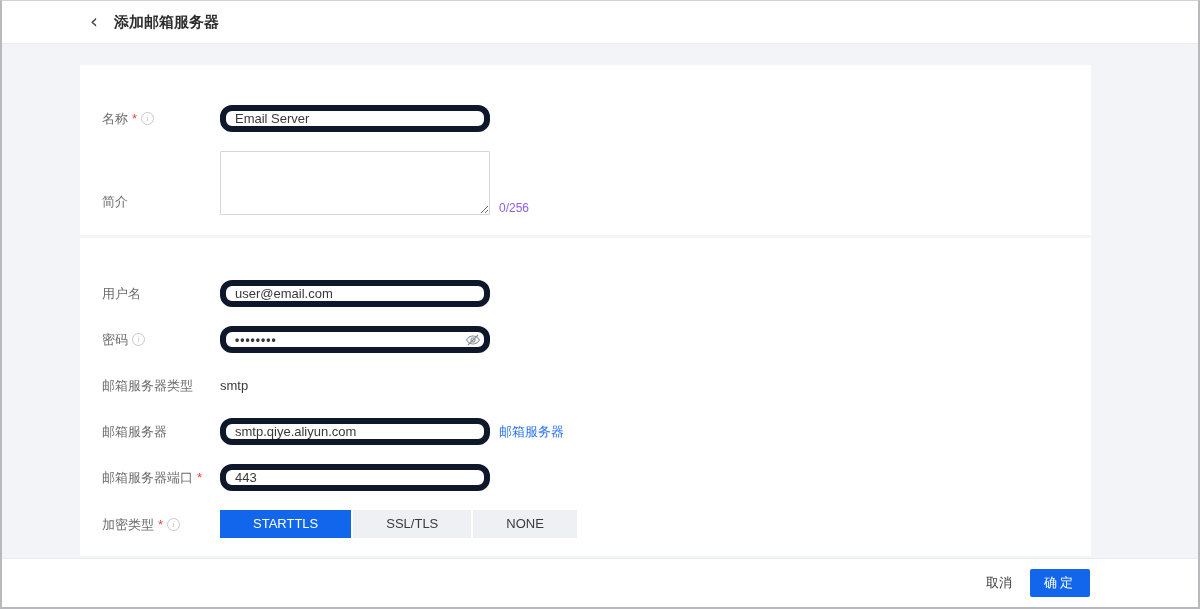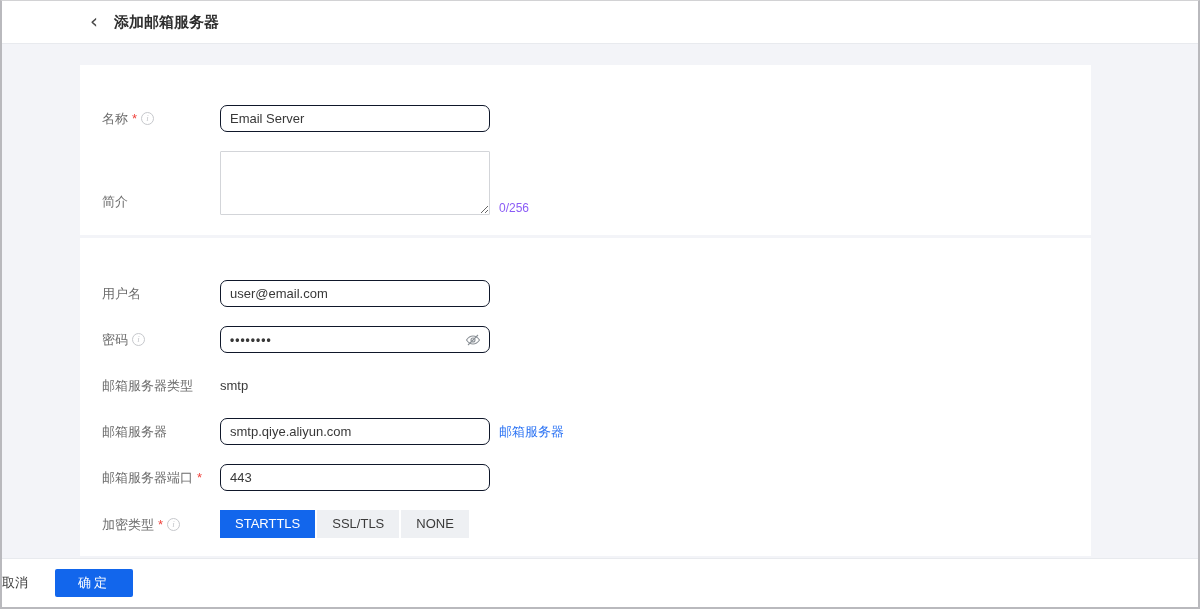--- a/index.html
+++ b/index.html
@@ -48,21 +48,21 @@
   .info-icon {
     width:13px; height:13px; border:1px solid #c6c8cc; border-radius:50%;
     color:#c6c8cc; font-size:9px; line-height:11px; text-align:center;
     font-family:"Liberation Serif",serif; font-style:italic;
     display:inline-block; flex:none;
   }
 
   .ctl-col { display:flex; align-items:flex-start; }
 
   input.txt {
-    width:270px; height:27px; border:1px solid #0f172a; border-radius:7px;
+    width:270px; height:27px; border:6px solid #0f172a; border-radius:12px;
     padding:0 9px; font-size:13px; color:#383838; background:#fff;
     font-family:"Liberation Sans","DejaVu Sans",sans-serif; outline:none;
   }
   textarea.txt {
     width:270px; height:64px; border:1px solid #d3d5d9; border-radius:1px;
     padding:5px 9px; font-size:13px; color:#383838; background:#fff;
     font-family:"Liberation Sans","DejaVu Sans",sans-serif; outline:none;
     resize:both;
   }
   .counter {
@@ -77,39 +77,39 @@
     width:18px; height:18px; cursor:pointer; display:flex;
     align-items:center; justify-content:center; background:none; border:none;
   }
 
   .static-val { font-size:13px; color:#3a3a3a; line-height:27px;text-align:center; }
 
   .test-link { font-size:13px; color:#2a72f4; line-height:27px; margin-left:9px; cursor:pointer; text-decoration:none; white-space:nowrap; }
 
   .seg-group { display:flex; gap:2px; }
   .seg {
-    height:28px; line-height:28px; padding:0 15px;
+    height:28px; line-height:28px; padding:0 33px;
     background:#eef0f3; color:#3a3a3a; font-size:13px;
     border:none; cursor:pointer; white-space:nowrap;
     font-family:"Liberation Sans","DejaVu Sans",sans-serif;
   }
   .seg.active { background:#1266ec; color:#ffffff; }
 
   
   .footer {
     flex:none; height:49px; background:#ffffff;
     border-top:1px solid #e8eaee;
-    display:flex; align-items:center; justify-content:flex-start;
-    padding-right:108px; gap:27px;
+    display:flex; align-items:center; justify-content:flex-end;
+    padding-right:108px; gap:18px;
   }
   .btn-cancel { font-size:13px; color:#3a3a3a; background:none; border:none; cursor:pointer;
     font-family:"Liberation Sans","DejaVu Sans",sans-serif; }
   .btn-confirm {
     background:#1266ec; color:#ffffff; font-size:13px;
-    height:28px; padding:0 23px; border:none; border-radius:2px;
+    height:28px; padding:0 14px; border:none; border-radius:2px;
     cursor:pointer; letter-spacing:3px;
     font-family:"Liberation Sans","DejaVu Sans",sans-serif;
   }
 </style>
 </head>
 <body>
 
 <div class="app">
 
   <div class="header">

